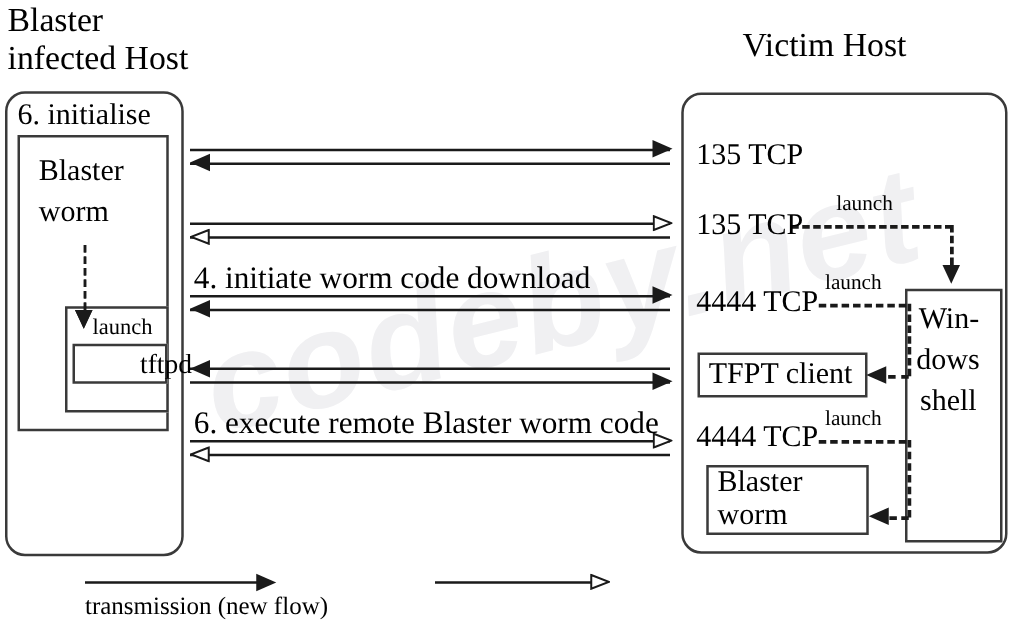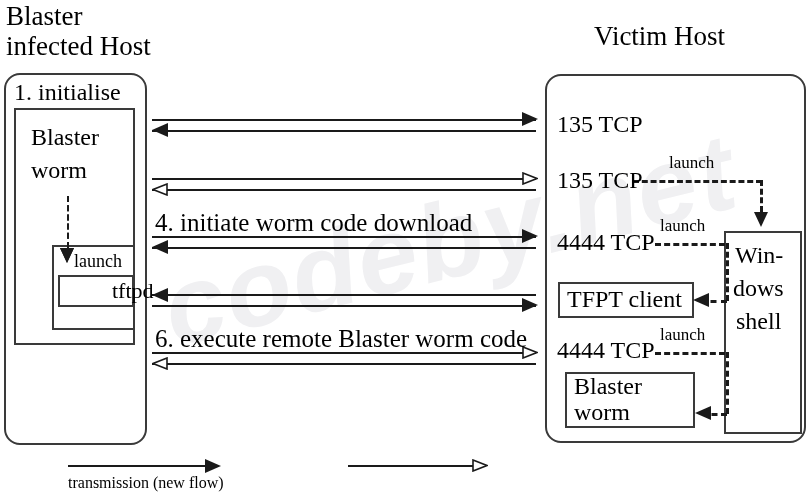--- a/index.html
+++ b/index.html
@@ -129,36 +129,36 @@
     z-index: 3;
   }
 
   
   .legend-line {
     position: absolute;
     height: 0;
     border-top: 2px solid #1a1a1a;
     z-index: 3;
   }
-  .legend-text { position: absolute; font-size: 16px; white-space: nowrap; z-index: 4; }
+  .legend-text { position: absolute; font-size: 20px; white-space: nowrap; z-index: 4; }
 </style>
 </head>
 <body>
 
 <div id="stage">
 
   <div class="watermark">codeby.net</div>
 
   <div class="txt host-title" style="left:6px; top:2px;">Blaster</div>
   <div class="txt host-title" style="left:594px; top:22px;">Victim Host</div>
   <div class="txt host-title" style="left:6px; top:32px;">infected Host</div>
 
   <div class="box box-round" style="left:4px; top:73px; width:143px; height:372px;"></div>
 
-  <div class="txt lbl-24" style="left:14px; top:80px;">1. initialise</div>
+  <div class="txt lbl-24" style="left:14px; top:80px;">6. initialise</div>
 
   <div class="box" style="left:14px; top:108px; width:121px; height:237px;"></div>
 
   <div class="txt lbl-24" style="left:31px; top:125px;">Blaster</div>
   <div class="txt lbl-24" style="left:31px; top:158px;">worm</div>
 
   <div class="dash-v-thin" style="left:67px; top:196px; height:52px;"></div>
   <div class="ah-down-solid" style="left:60px; top:248px;"></div>
 
   <div class="box box-white" style="left:52px; top:245px; width:83px; height:85px;"></div>

